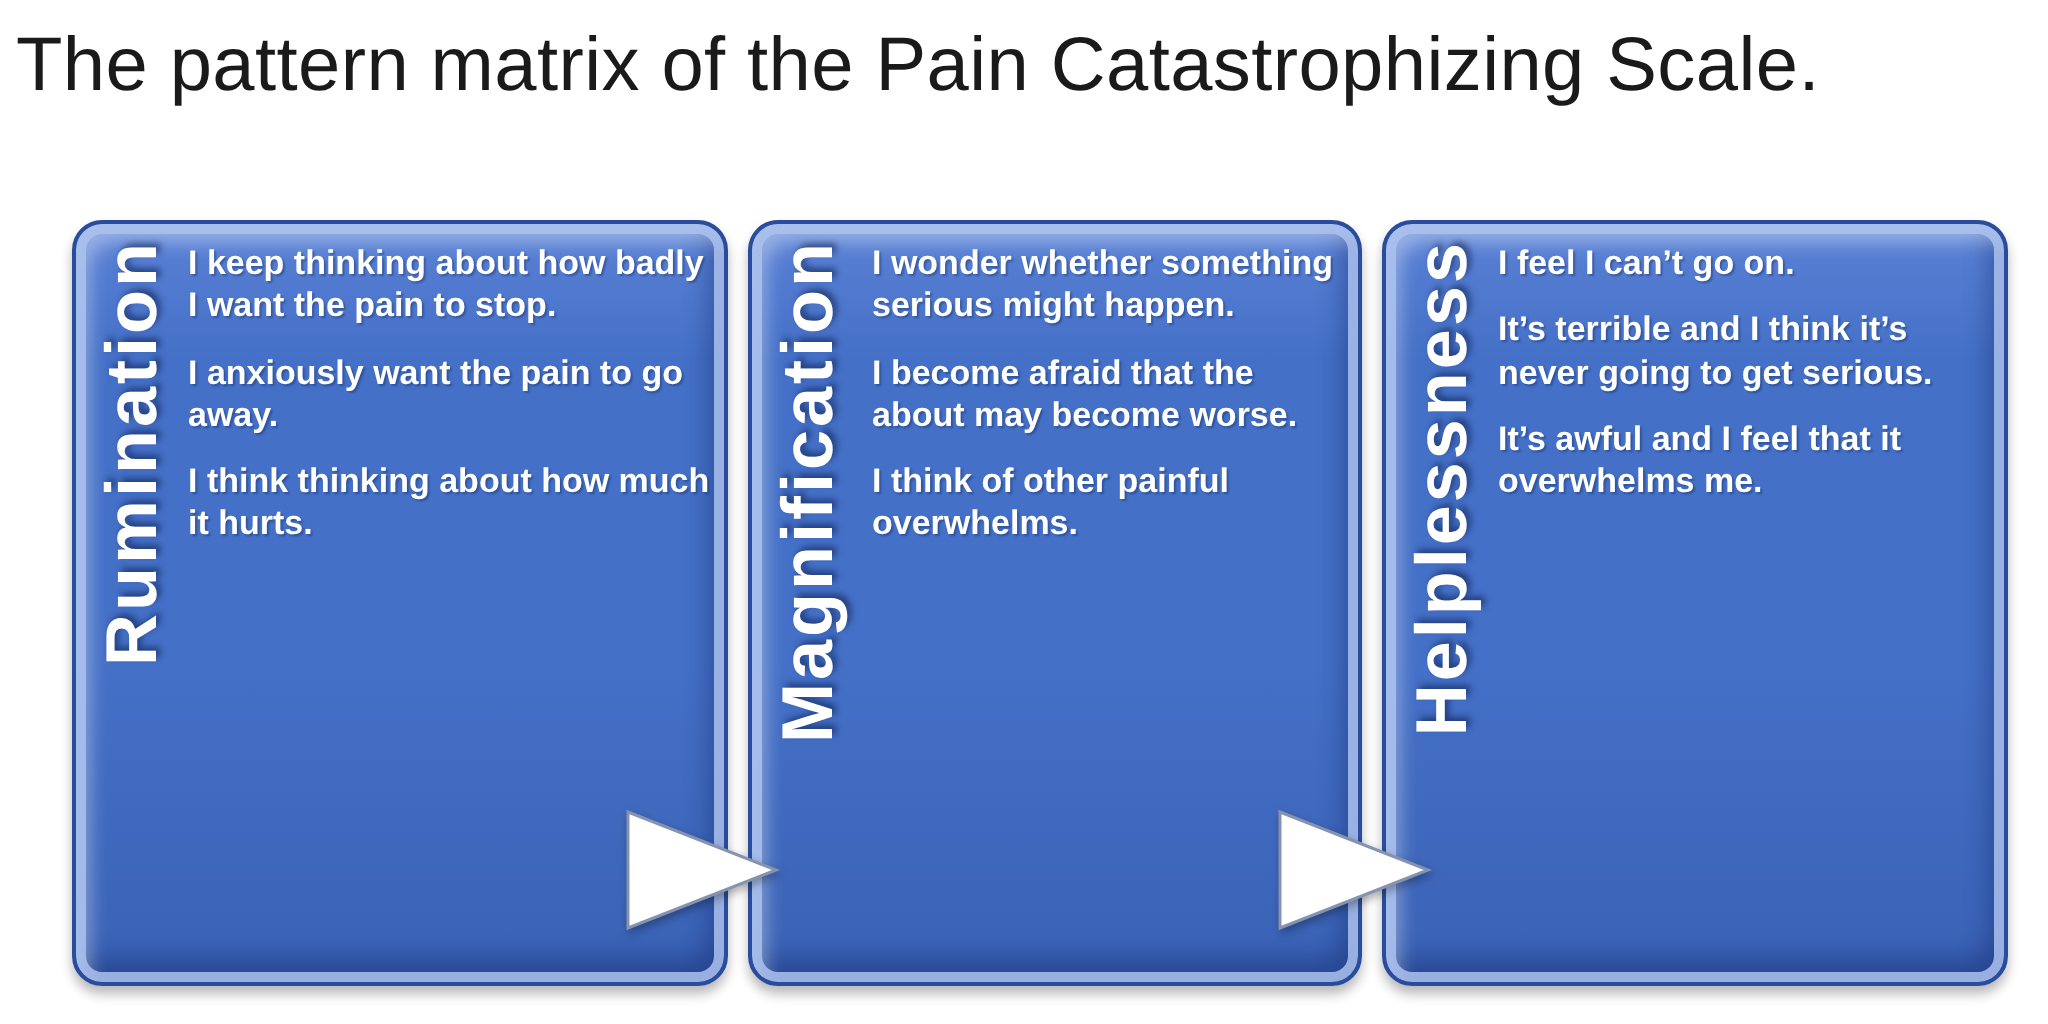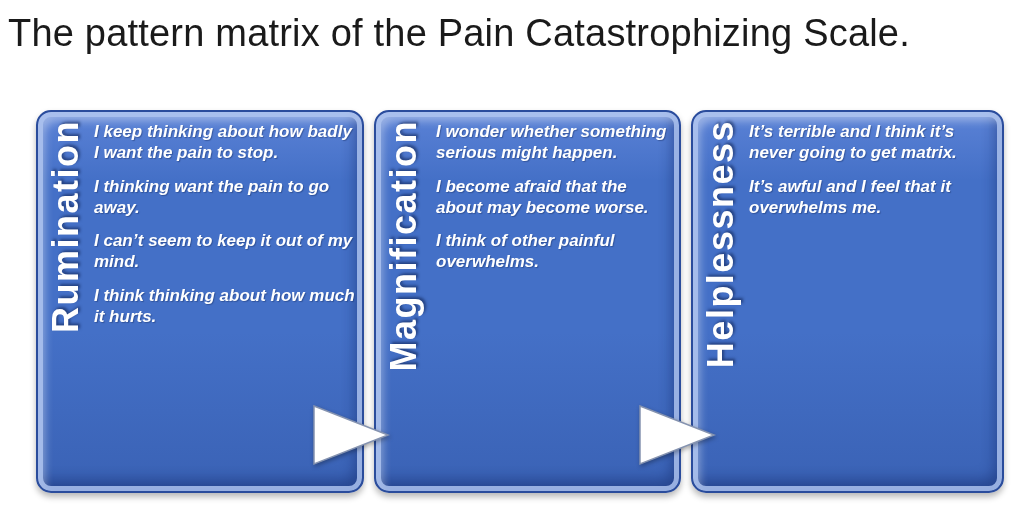--- a/index.html
+++ b/index.html
@@ -47,21 +47,20 @@
     white-space:nowrap;
     font-size:36px;font-weight:bold;letter-spacing:1.5px;
     color:var(--panel-text,#fff);
     text-shadow:2px 2px 3px rgba(10,25,70,.55);
     line-height:1;
   }
 
   .items{
     flex:1;padding:9px 4px 8px 0;
     color:var(--panel-text,#fff);
-    font-style:italic;
   }
   .items p{
     margin:0 0 12px 0;
     font-size:17px;font-weight:bold;line-height:1.25;
     text-shadow:1px 1px 1px rgba(20,40,90,.4);
   }
 
   .arrow{
     position:absolute;width:82px;height:66px;z-index:5;
     filter:drop-shadow(1px 2px 2px rgba(0,0,0,.3));
@@ -82,43 +81,43 @@
   <h1 class="title">The pattern matrix of the Pain Catastrophizing Scale.</h1>
 
   <div class="panels">
 
     <section class="panel p1">
       <div class="label-col">
         <span class="vlabel">Rumination</span>
       </div>
       <div class="items">
         <p>I keep thinking about how badly I want the pain to stop.</p>
-        <p>I thinking want the pain to go away.</p>
-        <p>I can’t seem to keep it out of my mind.</p>
+        <p>I anxiously want the pain to go away.</p>
         <p>I think thinking about how much it hurts.</p>
       </div>
     </section>
 
     <section class="panel p2">
       <div class="label-col">
         <span class="vlabel">Magnification</span>
       </div>
       <div class="items">
         <p>I wonder whether something serious might happen.</p>
         <p>I become afraid that the about may become worse.</p>
         <p>I think of other painful overwhelms.</p>
       </div>
     </section>
 
     <section class="panel p3">
       <div class="label-col">
         <span class="vlabel">Helplessness</span>
       </div>
       <div class="items">
-        <p>It’s terrible and I think it’s never going to get matrix.</p>
+        <p>I feel I can’t go on.</p>
+        <p>It’s terrible and I think it’s never going to get serious.</p>
         <p>It’s awful and I feel that it overwhelms me.</p>
       </div>
     </section>
 
   </div>
 
   <svg class="arrow a1" viewBox="0 0 82 66" aria-hidden="true">
     <polygon points="4,4 78,33 4,62"></polygon>
   </svg>
   <svg class="arrow a2" viewBox="0 0 82 66" aria-hidden="true">

